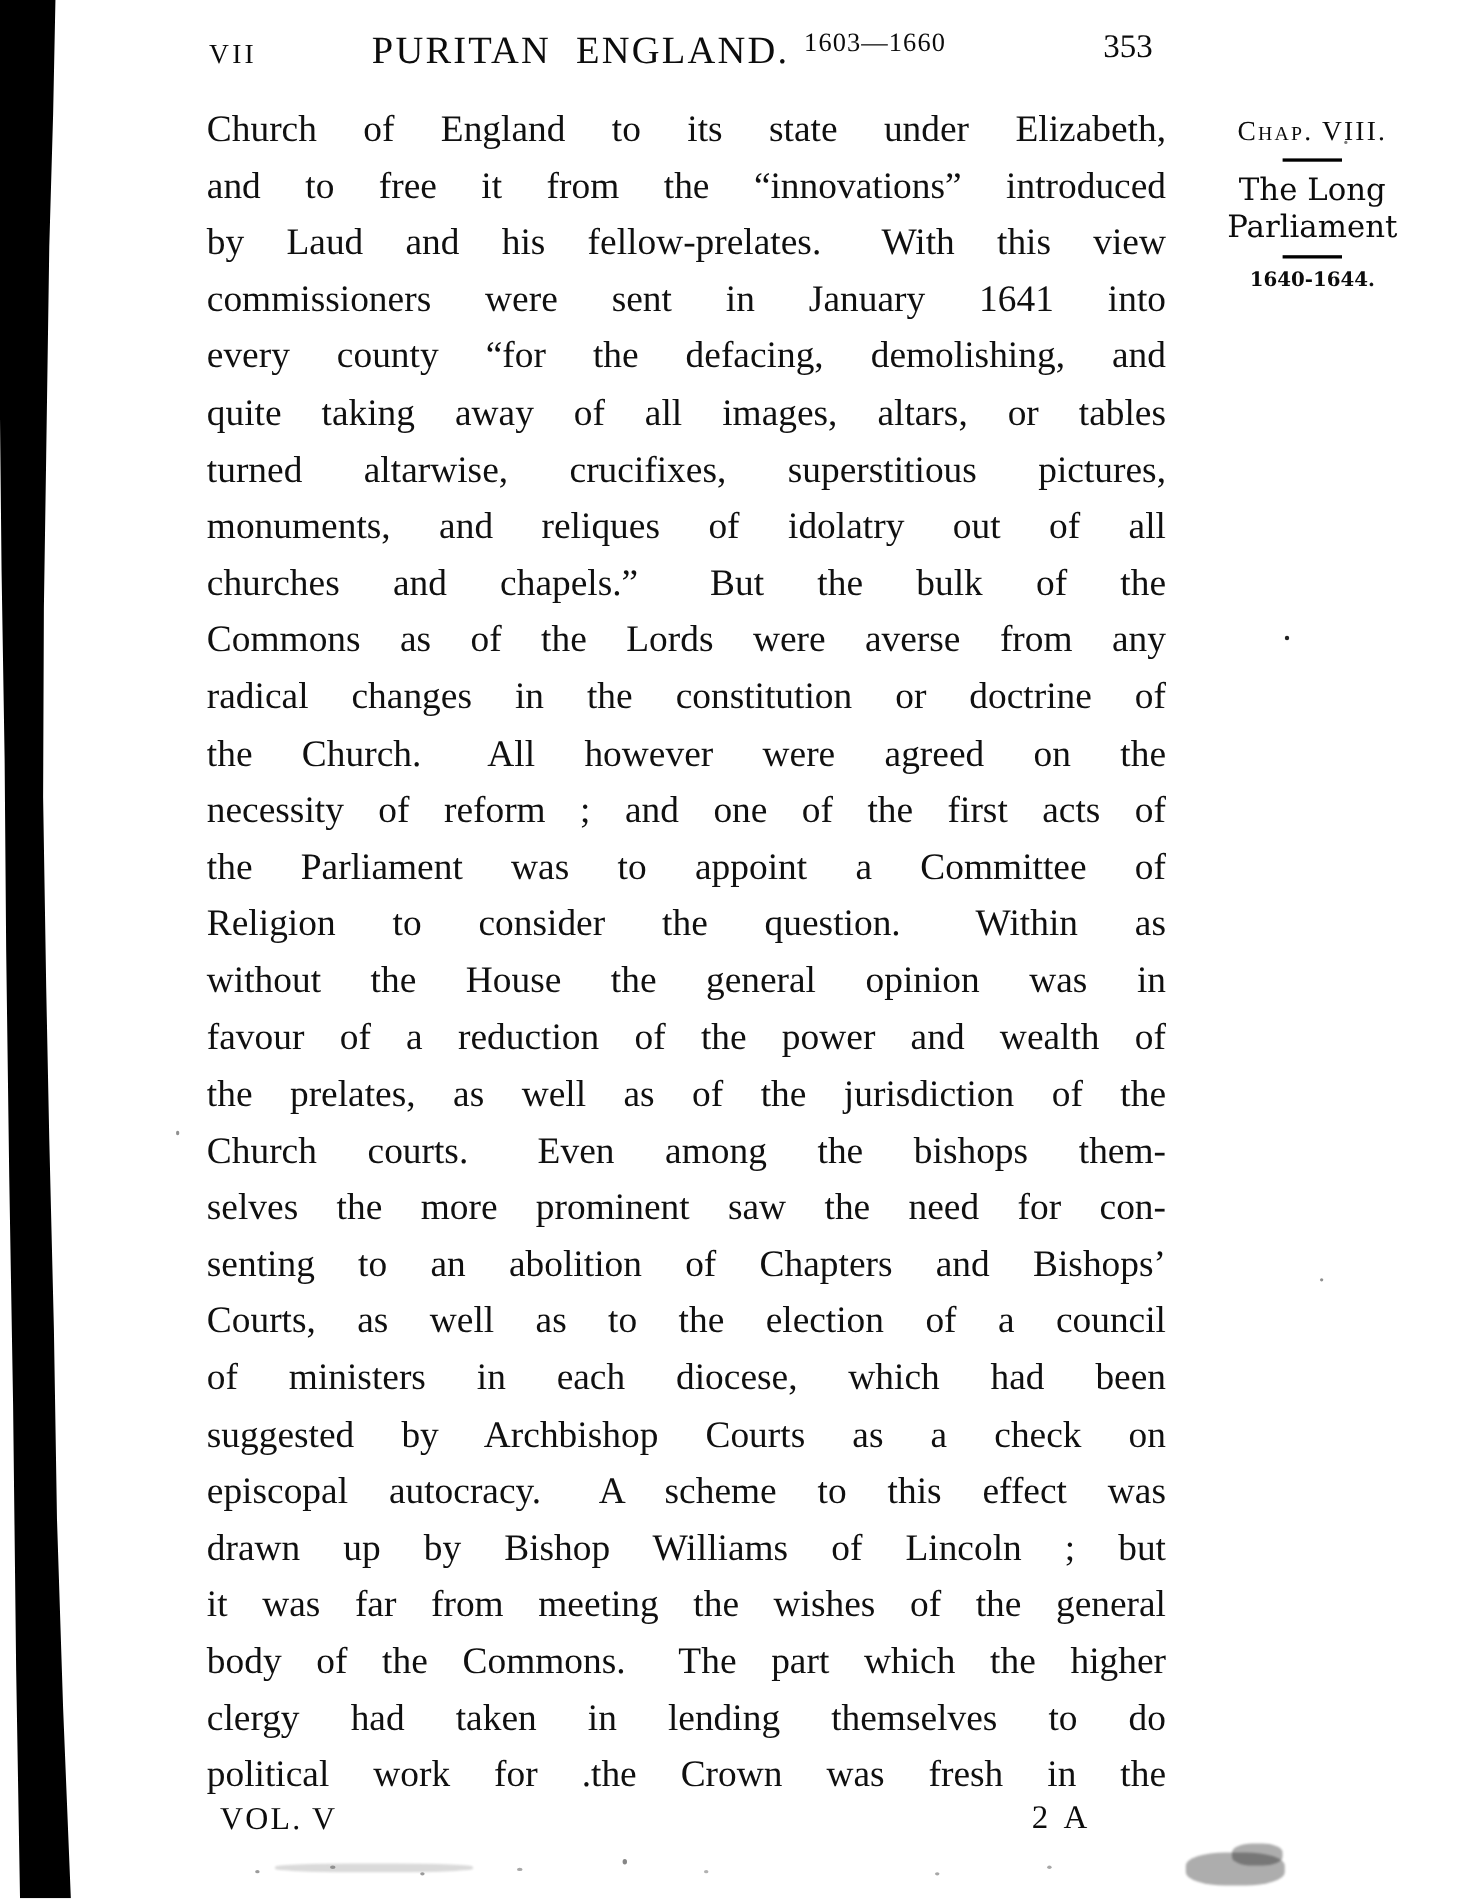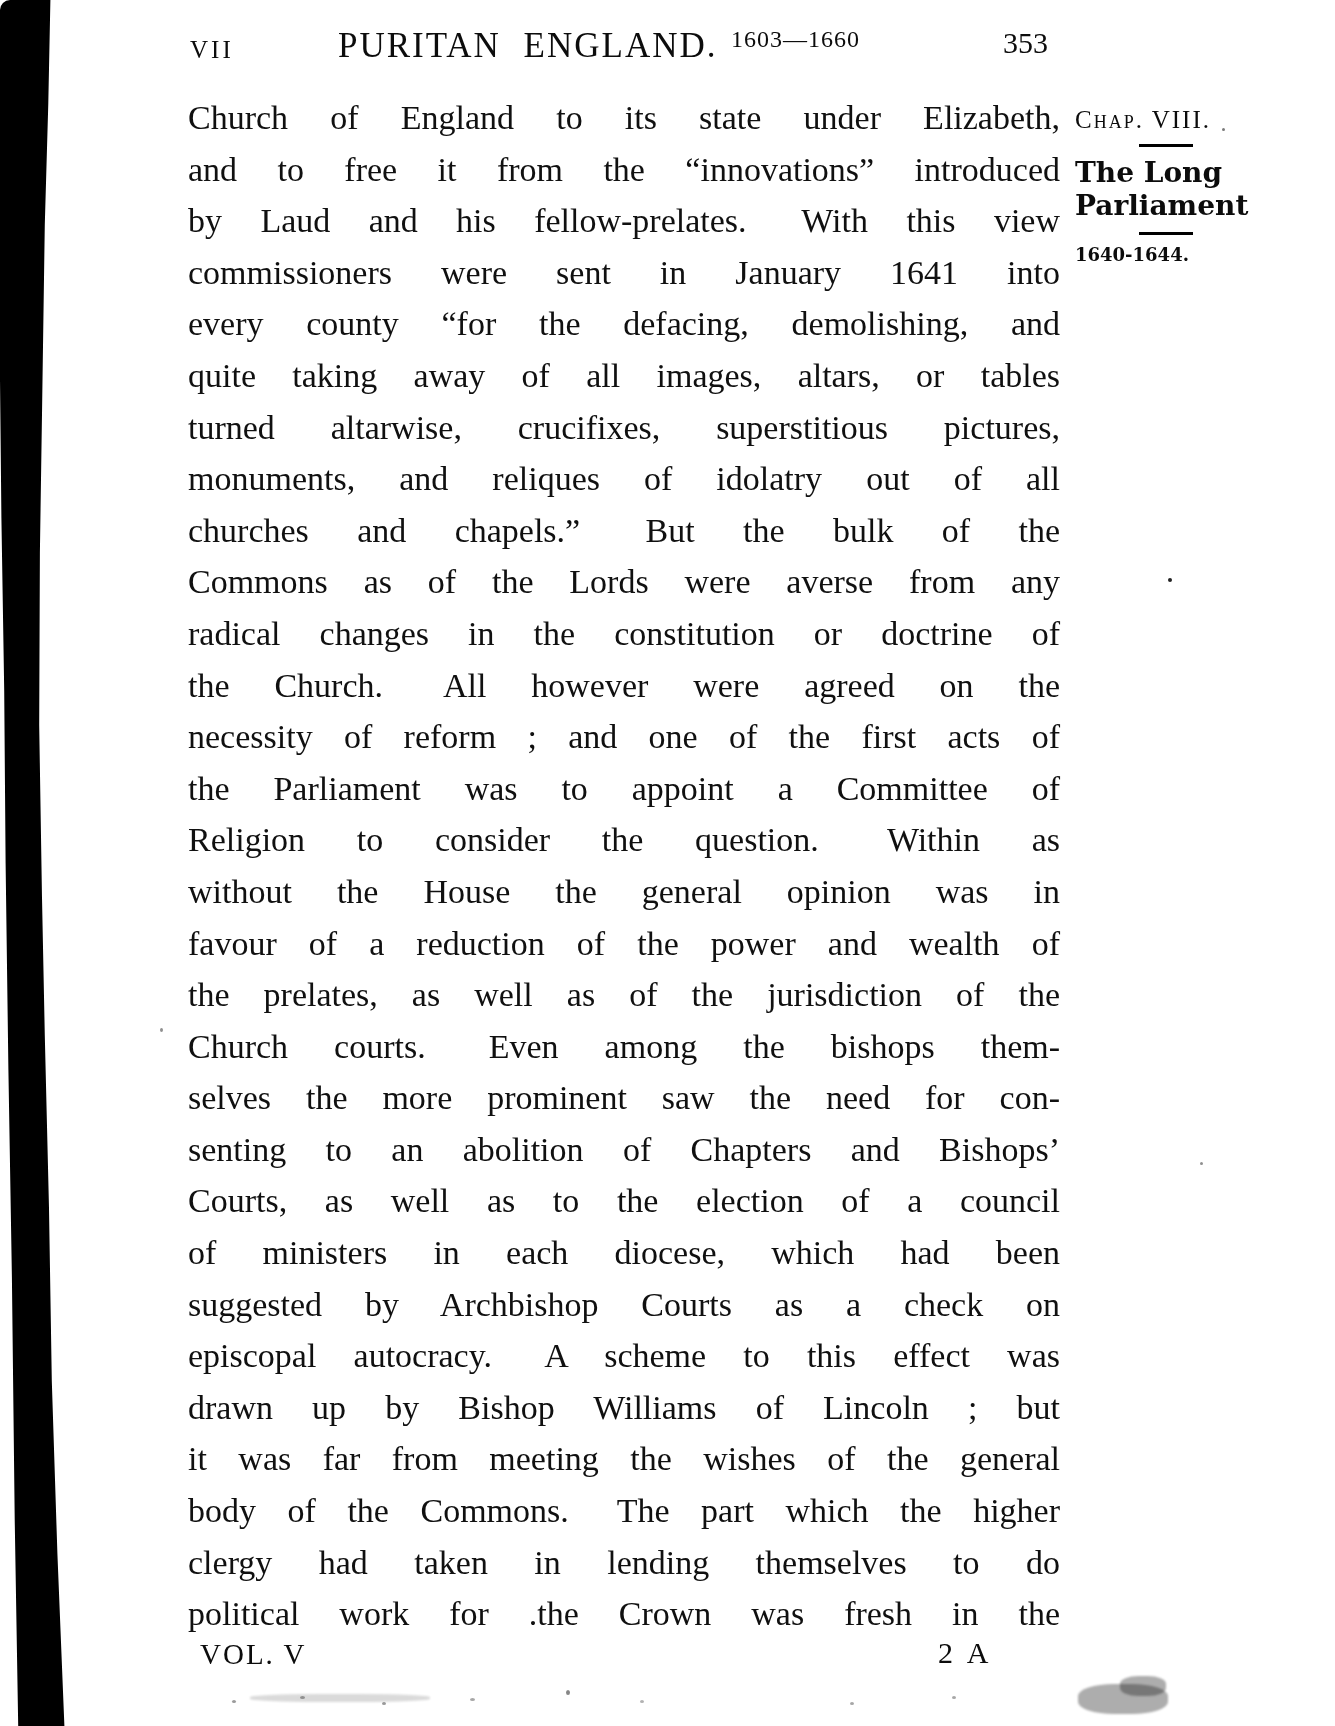--- a/index.html
+++ b/index.html
@@ -1,42 +1,42 @@
 <!DOCTYPE html>
 <html><head>
 <meta charset="utf-8">
 <style>
   html, body { margin:0; padding:0; background:#ffffff; }
   .page {
     position:relative; width:1335px; height:1726px; background:#ffffff;
-    font-family:"Liberation Serif", serif; color:#0c0c0c; overflow:hidden;border-radius:10px;
+    font-family:"Liberation Serif", serif; color:#0c0c0c; overflow:hidden;
   }
   
   .gutter {
     position:absolute; left:0; top:0; width:70px; height:1726px; background:#000;
     clip-path: polygon(0% 0%, 72% 0%, 69% 6%, 64% 13%, 60% 24%, 57% 32%, 56% 42%,
                        60% 52%, 64% 60%, 70% 70%, 74% 80%, 82% 90%, 92% 100%,
                        26% 100%, 21% 88%, 17% 74%, 12% 62%, 8% 50%, 6% 40%, 2% 30%, 0% 22%);
   }
   
   .head-folio { position:absolute; left:190px; top:36px; font-size:25px; letter-spacing:3px; }
   .head-title { position:absolute; left:338px; top:26px; font-size:35px; letter-spacing:2px; word-spacing:12px; }
   .head-dates { position:absolute; left:731px; top:26px; font-size:24px; letter-spacing:1px; }
   .head-page  { position:absolute; left:1003px; top:26px; font-size:30px; }
   
   .body-text { position:absolute; left:188px; top:92px; width:872px; }
   .body-line {
     font-size:34px; line-height:51.6px; text-align:justify; text-align-last:justify;
     white-space:normal; color:#101010;
   }
   
-  .margin-note { position:absolute; left:1075px; top:106px; width:182px; }
+  .margin-note { position:absolute; left:1102px; top:106px; width:182px; text-align:center; }
   .mn-chap { font-size:25px; font-variant:small-caps; letter-spacing:2px; }
   .mn-rule { width:54px; border:0; border-top:3px solid #000; margin:10px auto 9px auto; }
-  .mn-title { font-family:"DejaVu Serif", serif; font-weight:bold; font-size:28px; line-height:33px; }
+  .mn-title { font-family:"DejaVu Serif", serif; font-weight:normal; font-size:28px; line-height:33px; }
   .mn-dates { font-family:"DejaVu Serif", serif; font-weight:bold; font-size:18px; margin-top:8px; }
   
   .foot-vol  { position:absolute; left:200px; top:1638px; font-size:29px; letter-spacing:2px;text-align:right; }
   .foot-sig  { position:absolute; left:938px; top:1636px; font-size:30px; letter-spacing:4px; }
   
   .speck { position:absolute; background:#222; border-radius:50%; }
   .blob  { position:absolute; background:rgba(20,20,20,0.35); border-radius:40%; filter:blur(1px); }
 </style>
 </head>
 <body>

